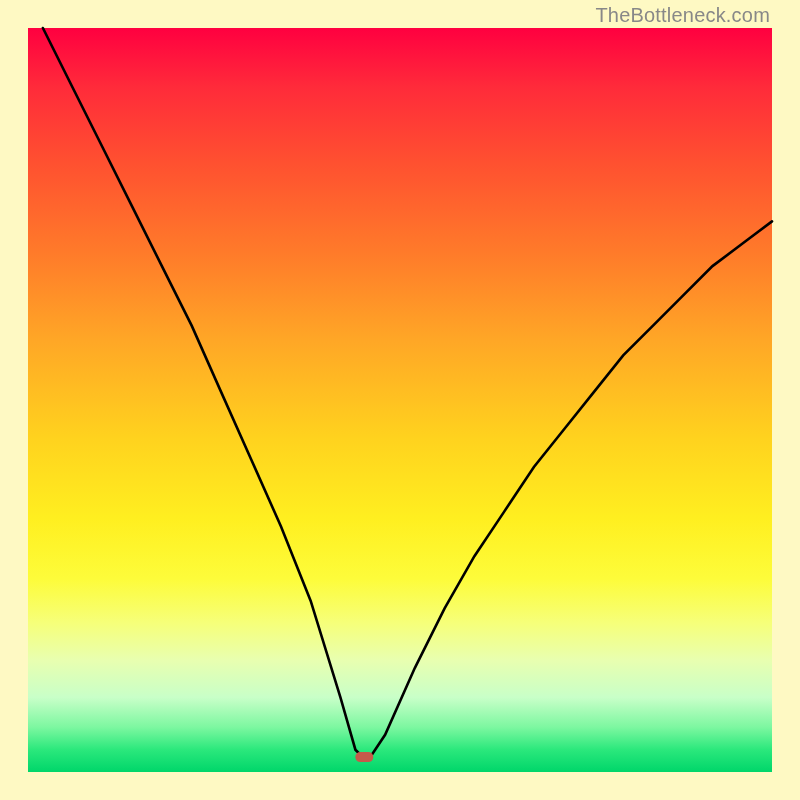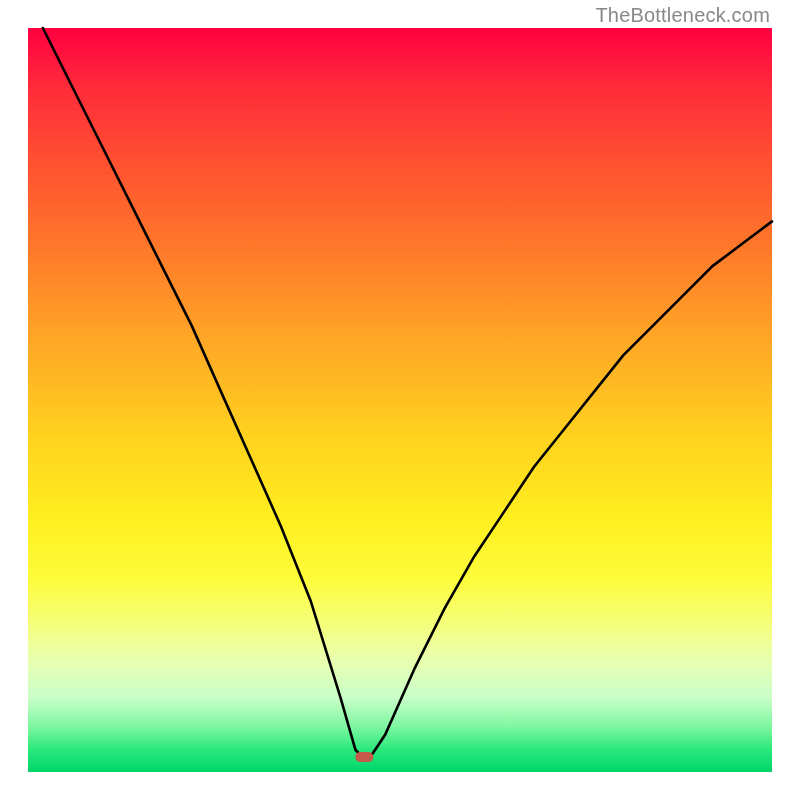--- a/index.html
+++ b/index.html
@@ -10,21 +10,21 @@
     background: #000;
     font-family: Arial, sans-serif;
     overflow: hidden;
   }
   .frame {
     position: absolute;
     top: 0;
     left: 0;
     width: 800px;
     height: 800px;
-    background: #ffffff;
+    background: #fef9c3;
   }
   .plot-area {
     position: absolute;
     top: 28px;
     left: 28px;
     width: 744px;
     height: 744px;
     background: linear-gradient(to bottom,
       #ff0040 0%,
       #ff2b3a 8%,

